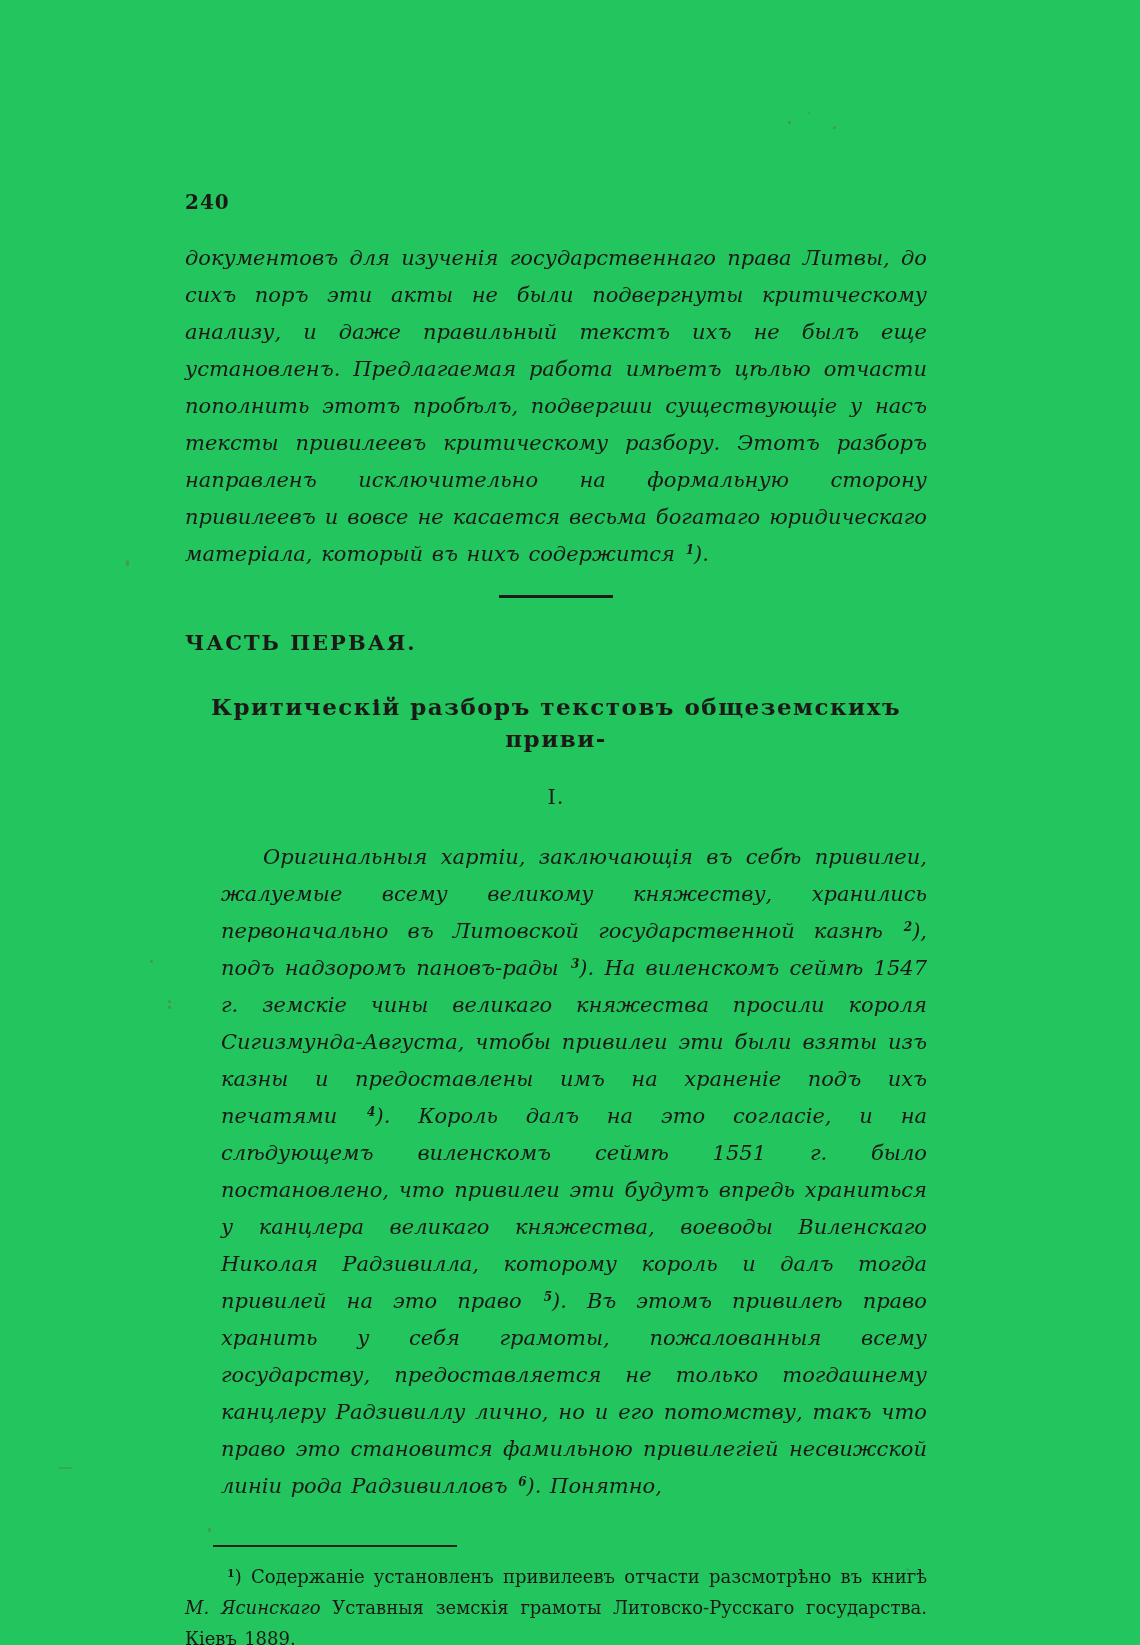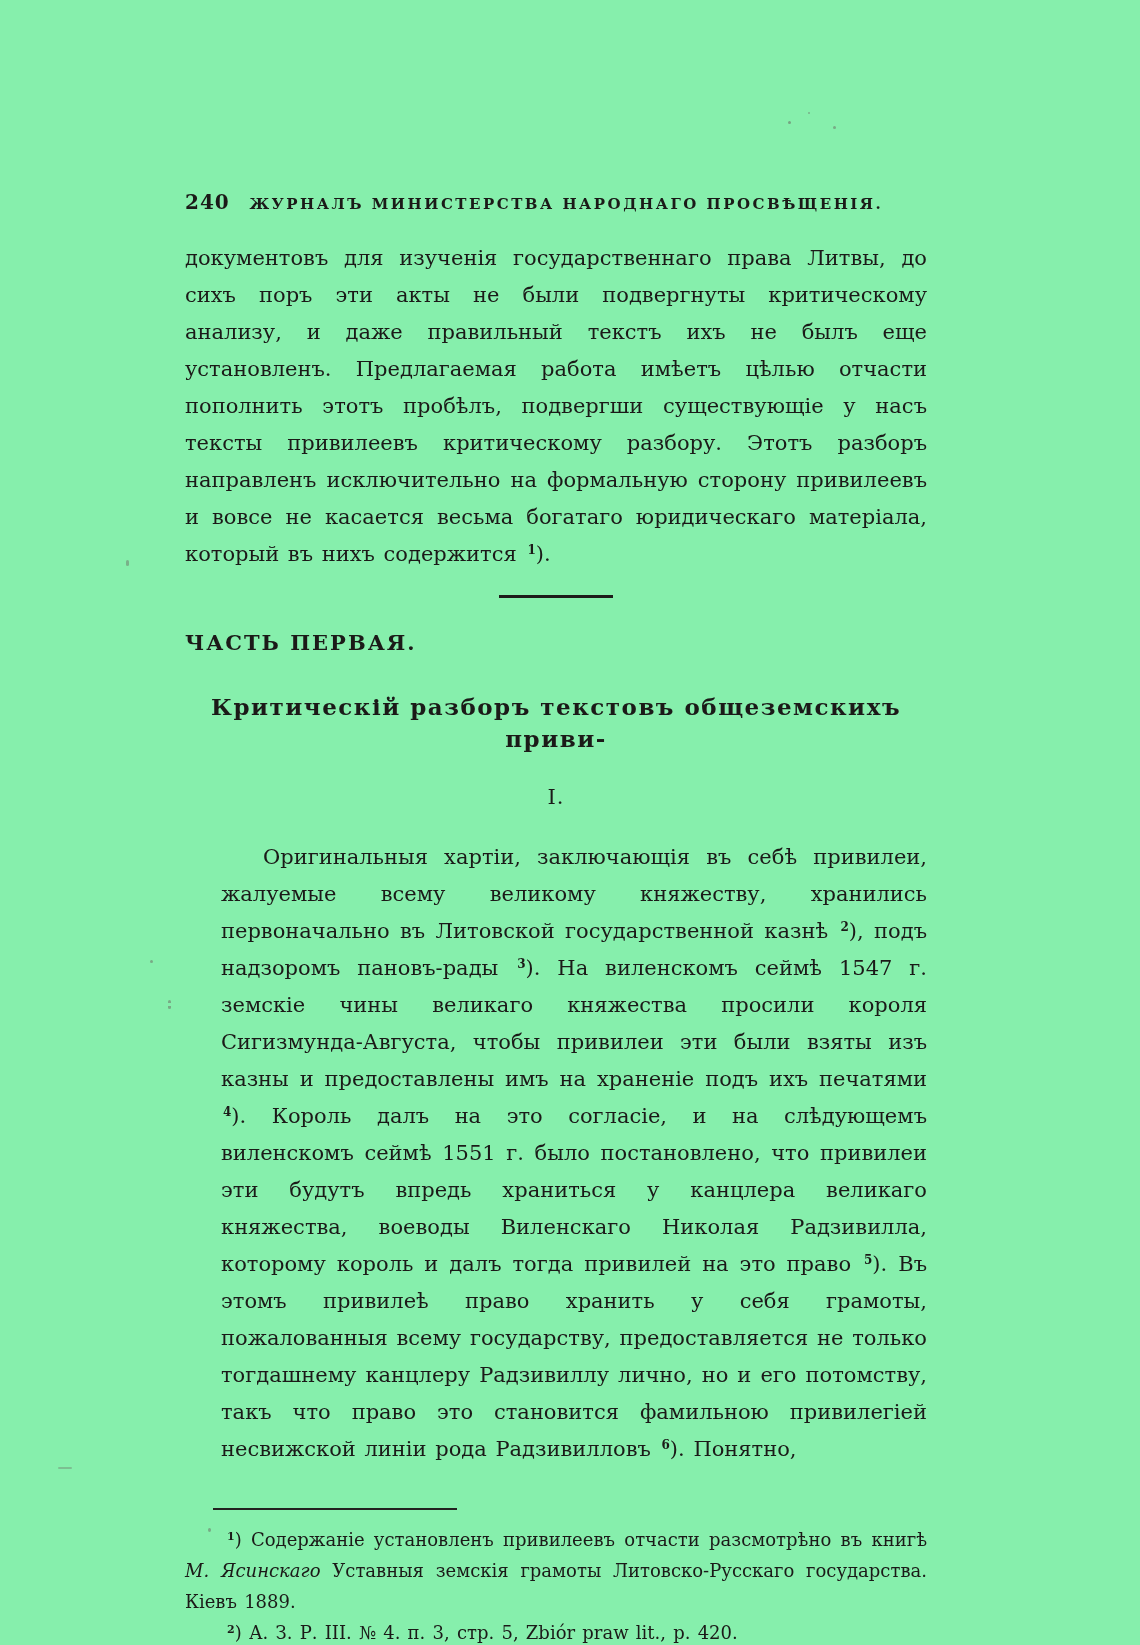--- a/index.html
+++ b/index.html
@@ -4,21 +4,21 @@
 <style>
   html, body {
     margin: 0;
     padding: 0;
     background: #f6f5f2;
   }
   .page {
     position: relative;
     width: 1140px;
     height: 1645px;
-    background: #86efac;
+    background: #22c55e;
     color: #1b1a18;
     font-family: "DejaVu Serif", "Liberation Serif", serif;
     overflow: hidden;
   }
   .content {
     position: absolute;
     left: 185px;
     top: 190px;
     width: 742px;
   }
@@ -43,20 +43,21 @@
     white-space: nowrap;
     transform: translateX(-12px);
   }
   
   .body-par {
     font-size: 21px;
     line-height: 37px;
     text-align: justify;
     word-spacing: 2px;
     margin: 0;
+    font-style: italic;
   }
   .body-par.indented { text-indent: 42px; }
   sup.fnref {
     font-size: 12px;
     line-height: 0;
     vertical-align: 7px;
     font-weight: 700;
     margin-left: 2px;
   }
   
@@ -139,21 +140,20 @@
   <span class="artifact a-dot4"></span>
   <span class="artifact a-colon"></span>
   <span class="artifact a-dash"></span>
   <span class="artifact a-dot5"></span>
   <span class="artifact a-dot6"></span>
 
   <div class="content">
 
     <div class="page-header">
       <span class="page-number">240</span>
-      <span class="running-title">ЖУРНАЛЪ МИНИСТЕРСТВА НАРОДНАГО ПРОСВѢЩЕНІЯ.</span>
     </div>
 
     <p class="body-par"><span>документовъ для изученія государственнаго права Литвы, до сихъ поръ эти акты не были подвергнуты критическому анализу, и даже правильный текстъ ихъ не былъ еще установленъ. Предлагаемая работа имѣетъ цѣлью отчасти пополнить этотъ пробѣлъ, подвергши существующіе у насъ тексты привилеевъ критическому разбору. Этотъ разборъ направленъ исключительно на формальную сторону привилеевъ и вовсе не касается весьма богатаго юридическаго матеріала, который въ нихъ содержится </span><sup class="fnref">1</sup><span>).</span></p>
 
     <div class="center-rule"></div>
 
     <h2 class="part-heading">ЧАСТЬ ПЕРВАЯ.</h2>
 
     <h1 class="chapter-heading">
       <span>Критическій разборъ текстовъ общеземскихъ приви-</span>

